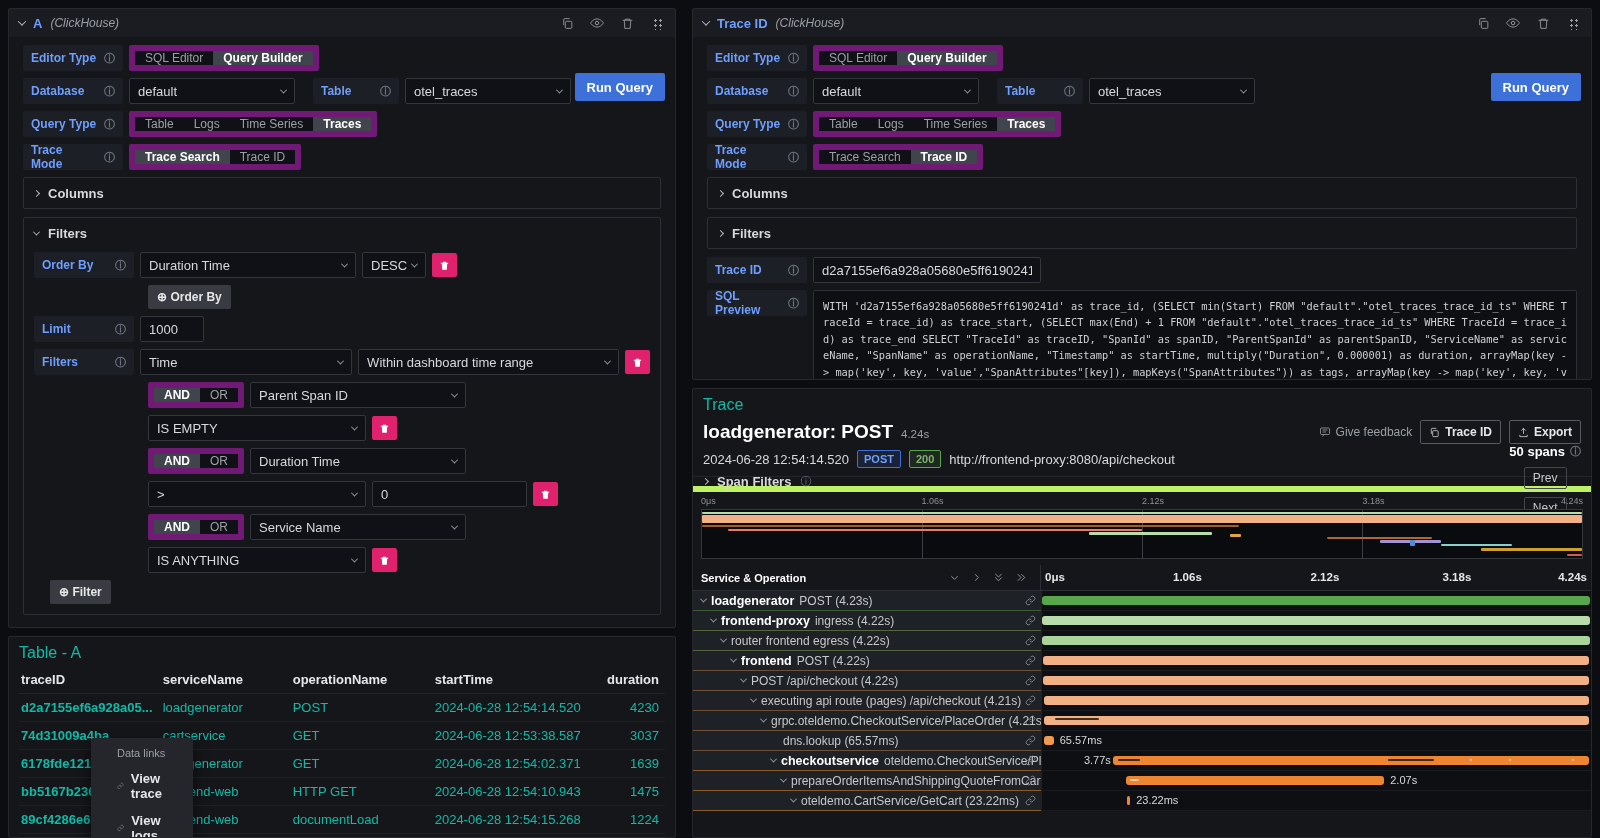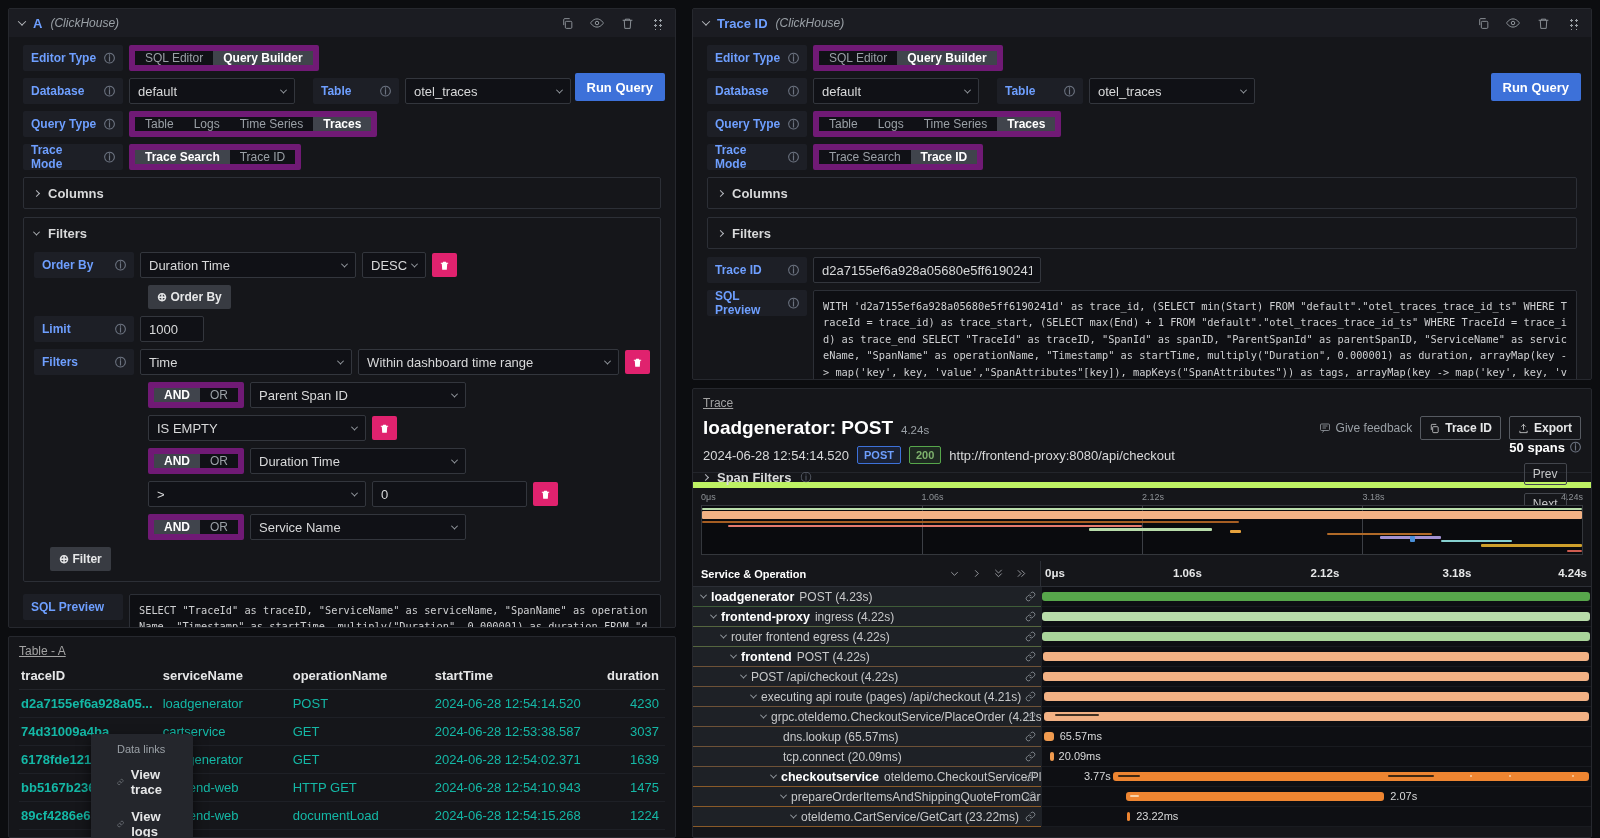--- a/index.html
+++ b/index.html
@@ -44,21 +44,21 @@
   .tbl th { text-align:left; font-weight:bold; color:#e6e7e8; padding:6px 6px 6px 2px; border-bottom:1px solid #23252b; }
   .tbl td { padding:6px 6px 6px 2px; border-bottom:1px solid #1e2026; color:#14b8a6; }
   .tbl .r { text-align:right; }
   .lnk { color:#6e9fff; cursor:pointer; font-weight:bold; }
   .popup { position:absolute; left:82px; top:72px; width:102px; background:#24262c; border-radius:2px; box-shadow:0 6px 14px rgba(0,0,0,.6); padding:7px 16px; z-index:5; }
   .popup .ph { color:#9aa0a6; font-size:11px; padding:2px 10px 6px; }
   .popup .pi { display:flex; align-items:center; gap:7px; color:#e6e7e8; font-size:13px; font-weight:bold; padding:6px 10px; cursor:pointer; }
   .popup svg { stroke:#9aa0a6; fill:none; stroke-width:1.6; }
 
   
-  .tp-title { font-size:12px; color:#a3a3a3; padding:7px 10px 4px;text-decoration:underline; }
+  .tp-title { font-size:16px; color:#14b8a6; padding:7px 10px 4px; }
   .tp-root { display:flex; align-items:baseline; gap:8px; padding:2px 10px 0; }
   .tp-root b { font-size:19px; color:#fff; }
   .tp-dur { color:#9aa0a6; font-size:11.5px; }
   .tp-actions { margin-left:auto; display:flex; align-items:center; gap:8px; }
   .linkish { color:#9aa0a6; font-size:12px; display:flex; align-items:center; gap:5px; cursor:pointer; }
   .obtn { background:transparent; border:1px solid #565a61; border-radius:2px; color:#e6e7e8; font-size:12px; font-weight:bold; height:24px; padding:0 8px; display:inline-flex; align-items:center; gap:5px; cursor:pointer; }
   .obtn svg, .linkish svg { stroke:currentColor; fill:none; stroke-width:1.6; }
   .tp-meta { display:flex; align-items:center; gap:8px; padding:6px 10px 8px; font-size:13px; }
   .badge { font-size:11px; font-weight:bold; border-radius:2px; padding:2px 6px; }
   .badge.blue { color:#6e9fff; border:1px solid #3d71d9; background:rgba(61,113,217,.14); }
@@ -282,20 +282,31 @@
         </div>
         <div class="frow" style="padding-left:114px;">
           <span class="seg">
               <span class="on">AND</span>
               <span>OR</span>
             </span>
           <span class="sel" style="width:216px;">
               <span>Service Name</span>
               <span class="cv down"></span>
             </span>
+        </div>
+        <div class="frow" style="padding-left:114px;">
+          <span class="sel" style="width:218px;">
+              <span>IS ANYTHING</span>
+              <span class="cv down"></span>
+            </span>
+          <button class="tbtn">
+              <svg width="11" height="11" viewBox="0 0 24 24">
+                <path d="M6 7h12l-1 14H7L6 7zm3-3h6l1 2h4v2H4V6h4l1-2z"></path>
+              </svg>
+            </button>
         </div>
         <div class="frow" style="padding-left:16px;margin-bottom:0;">
           <button class="gbtn">⊕ Filter</button>
         </div>
       </div>
     </div>
 
     <div class="frow" style="align-items:flex-start;margin-top:12px;">
       <span class="chip">
           <span>SQL Preview</span>
@@ -718,33 +729,20 @@
               <path d="M10 13a5 5 0 0 0 7.5.5l3-3a5 5 0 0 0-7-7l-1.7 1.7"></path>
               <path d="M14 11a5 5 0 0 0-7.5-.5l-3 3a5 5 0 0 0 7 7l1.7-1.7"></path>
             </svg></span>
       </div>
       <div class="sbars">
         <div class="bar" style="left: 0.6%; width: 1.8%; background: rgb(239, 154, 79);"></div>
         <span class="blbl" style="left:3.4%;">65.57ms</span>
       </div>
     </div>
 
-    <div class="srow">
-      <div class="sname" style="padding-left:90px;border-bottom-color:#6e5237;">
-        <span>tcp.connect (20.09ms)</span>
-        <span class="linkico"><svg width="11" height="11" viewBox="0 0 24 24">
-              <path d="M10 13a5 5 0 0 0 7.5.5l3-3a5 5 0 0 0-7-7l-1.7 1.7"></path>
-              <path d="M14 11a5 5 0 0 0-7.5-.5l-3 3a5 5 0 0 0 7 7l1.7-1.7"></path>
-            </svg></span>
-      </div>
-      <div class="sbars">
-        <div class="bar" style="left: 1.6%; width: 0.8%; background: rgb(239, 154, 79);"></div>
-        <span class="blbl" style="left:3.2%;">20.09ms</span>
-      </div>
-    </div>
 
     <div class="srow">
       <div class="sname" style="padding-left:78px;border-bottom-color:#8a5a28;">
         <span class="cv down sm"></span>
         <b>checkoutservice</b>
           <span>oteldemo.CheckoutService/PlaceOrder</span>
         <span class="linkico"><svg width="11" height="11" viewBox="0 0 24 24">
               <path d="M10 13a5 5 0 0 0 7.5.5l3-3a5 5 0 0 0-7-7l-1.7 1.7"></path>
               <path d="M14 11a5 5 0 0 0-7.5-.5l-3 3a5 5 0 0 0 7 7l1.7-1.7"></path>
             </svg></span>

